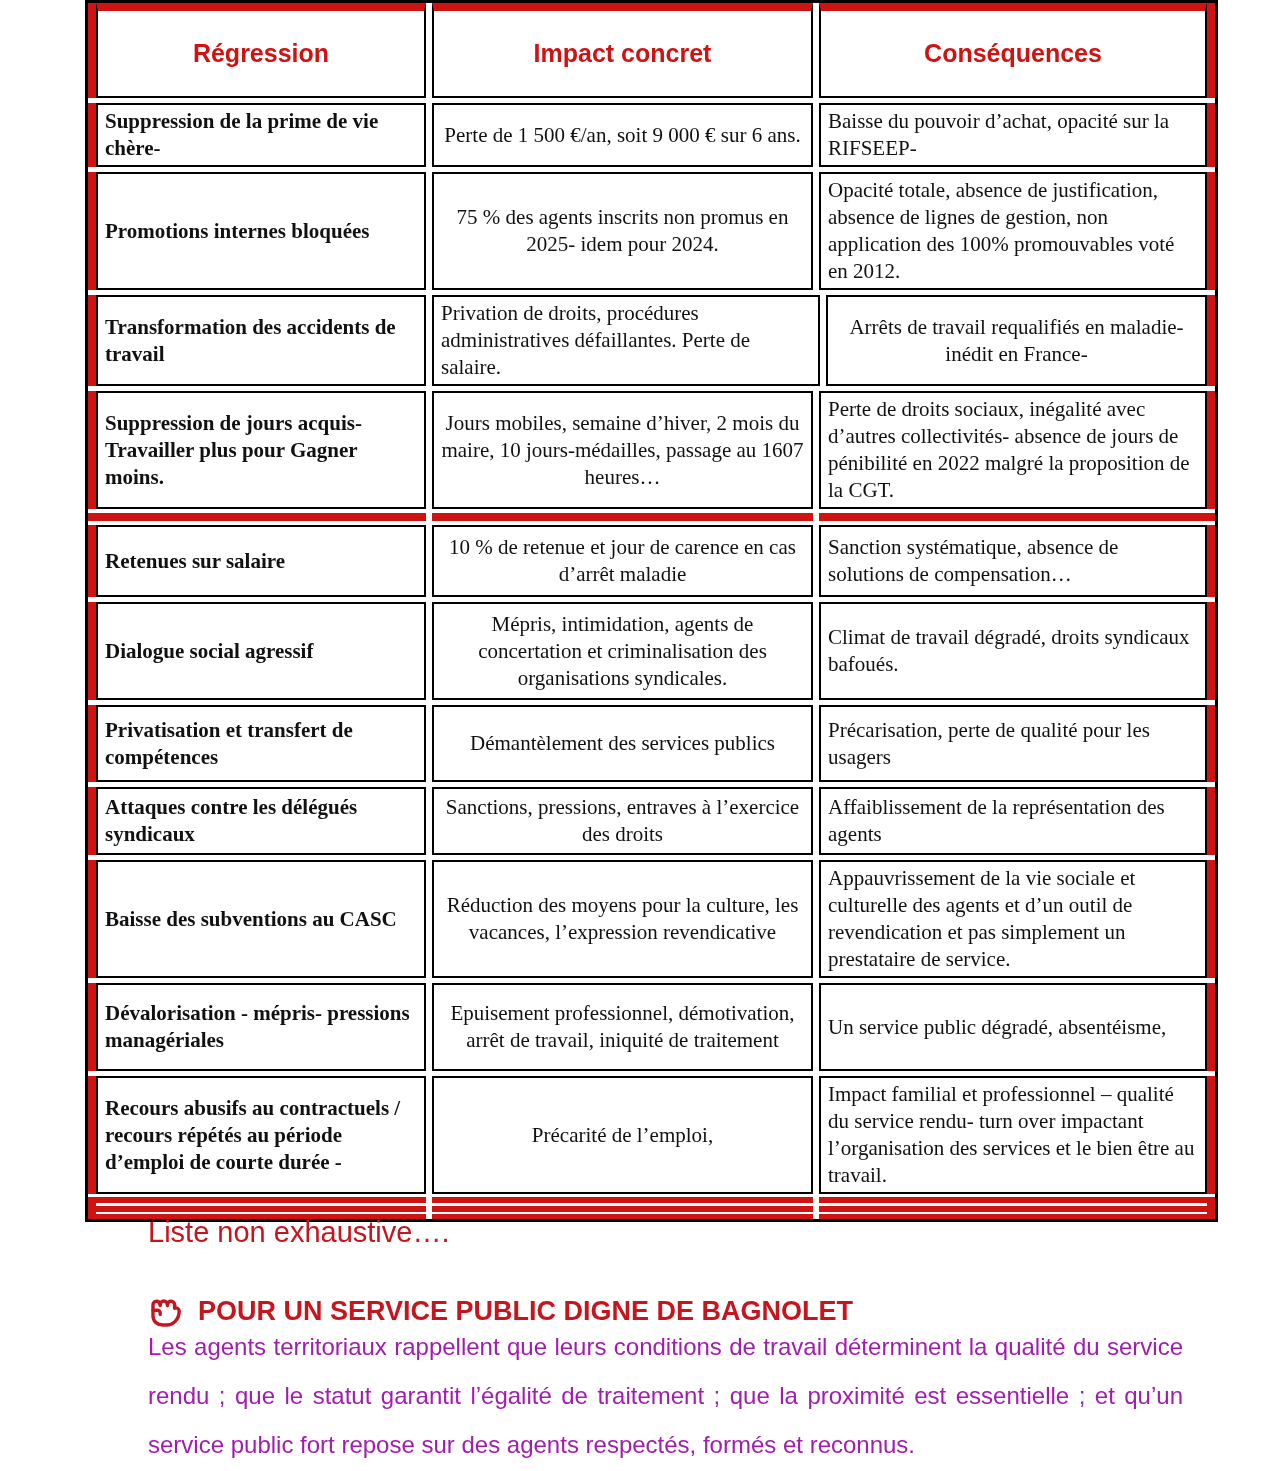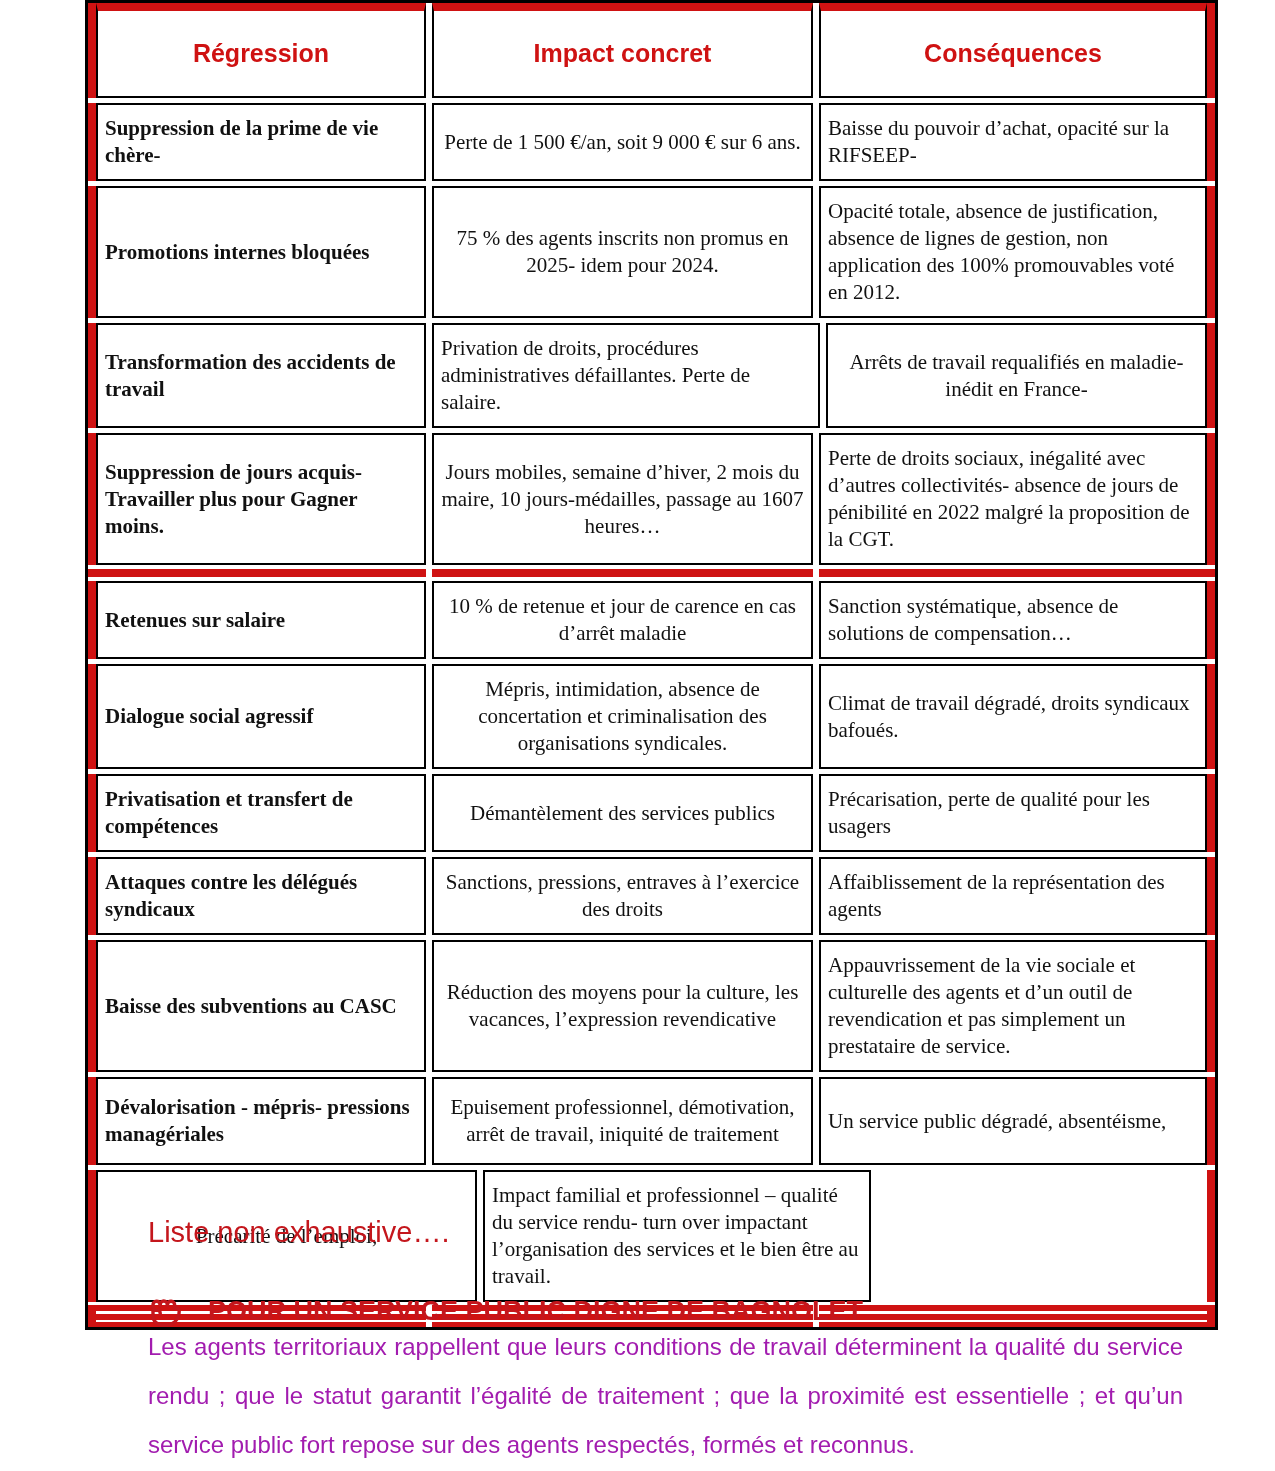--- a/index.html
+++ b/index.html
@@ -20,21 +20,21 @@
     display:flex;gap:6px;
     border-left:8px solid var(--red);
     border-right:8px solid var(--red);
     margin-bottom:5px;
     box-sizing:border-box;
   }
   .cell{
     box-sizing:border-box;
     border:2px solid #000;
     background:#fff;
-    padding:10px 7px;
+    padding:3px 7px;
     display:flex;flex-direction:column;justify-content:center;
     font-size:21px;line-height:27px;
     overflow:hidden;
   }
   .c1{width:330px;font-weight:bold;}
   .c2{width:381px;text-align:center;}
   .c3{width:388px;}
   .hdr .cell{
     border-top:8px solid var(--red);
     align-items:center;justify-content:center;text-align:center;
@@ -62,21 +62,21 @@
   .w1{width:330px}.w2{width:381px}.w3{width:388px}
   :root{--red:#cf1212;--hred:#c4161c;}
   
   .note{
     position:absolute;left:148px;top:1216px;
     font-family:"Liberation Sans","DejaVu Sans",sans-serif;
     font-size:29px;color:var(--hred);
   }
   .headline{
     position:absolute;left:148px;top:1292px;
-    display:flex;align-items:center;gap:24px;
+    display:flex;align-items:center;gap:14px;
     font-family:"Liberation Sans","DejaVu Sans",sans-serif;
     font-weight:bold;font-size:27px;color:var(--hred);
   }
   .para{
     position:absolute;left:148px;top:1322px;width:1035px;
     font-family:"Liberation Sans","DejaVu Sans",sans-serif;
     font-size:24px;line-height:49px;color:#a21caf;
     text-align:justify;margin:0;
   }
   .fist{flex:0 0 auto;display:block;}
@@ -123,21 +123,21 @@
   </div>
 
   <div class="trow" style="min-height:72px">
     <div class="cell c1">Retenues sur salaire</div>
     <div class="cell c2">10 % de retenue et jour de carence en cas d’arrêt maladie</div>
     <div class="cell c3">Sanction systématique, absence de solutions de compensation…</div>
   </div>
 
   <div class="trow" style="min-height:98px">
     <div class="cell c1">Dialogue social agressif</div>
-    <div class="cell c2">Mépris, intimidation, absence de concertation et criminalisation des organisations syndicales.</div>
+    <div class="cell c2">Mépris, intimidation, agents de concertation et criminalisation des organisations syndicales.</div>
     <div class="cell c3">Climat de travail dégradé, droits syndicaux bafoués.</div>
   </div>
 
   <div class="trow" style="min-height:77px">
     <div class="cell c1">Privatisation et transfert de compétences</div>
     <div class="cell c2">Démantèlement des services publics</div>
     <div class="cell c3">Précarisation, perte de qualité pour les usagers</div>
   </div>
 
   <div class="trow" style="min-height:68px">
@@ -152,20 +152,21 @@
     <div class="cell c3">Appauvrissement de la vie sociale et culturelle des agents et d’un outil de revendication et pas simplement un prestataire de service.</div>
   </div>
 
   <div class="trow" style="min-height:88px">
     <div class="cell c1">Dévalorisation - mépris- pressions managériales</div>
     <div class="cell c2">Epuisement professionnel, démotivation, arrêt de travail, iniquité de traitement</div>
     <div class="cell c3">Un service public dégradé, absentéisme,</div>
   </div>
 
   <div class="trow" style="min-height:118px;margin-bottom:3px">
+    <div class="cell c1">Recours abusifs au contractuels / recours répétés au période d’emploi de courte durée -</div>
     <div class="cell c2">Précarité de l’emploi,</div>
     <div class="cell c3">Impact familial et professionnel – qualité du service rendu- turn over impactant l’organisation des services et le bien être au travail.</div>
   </div>
 
   <div class="stripes">
     <div class="w1"></div>
     <div class="w2"></div>
     <div class="w3"></div>
   </div>
 

